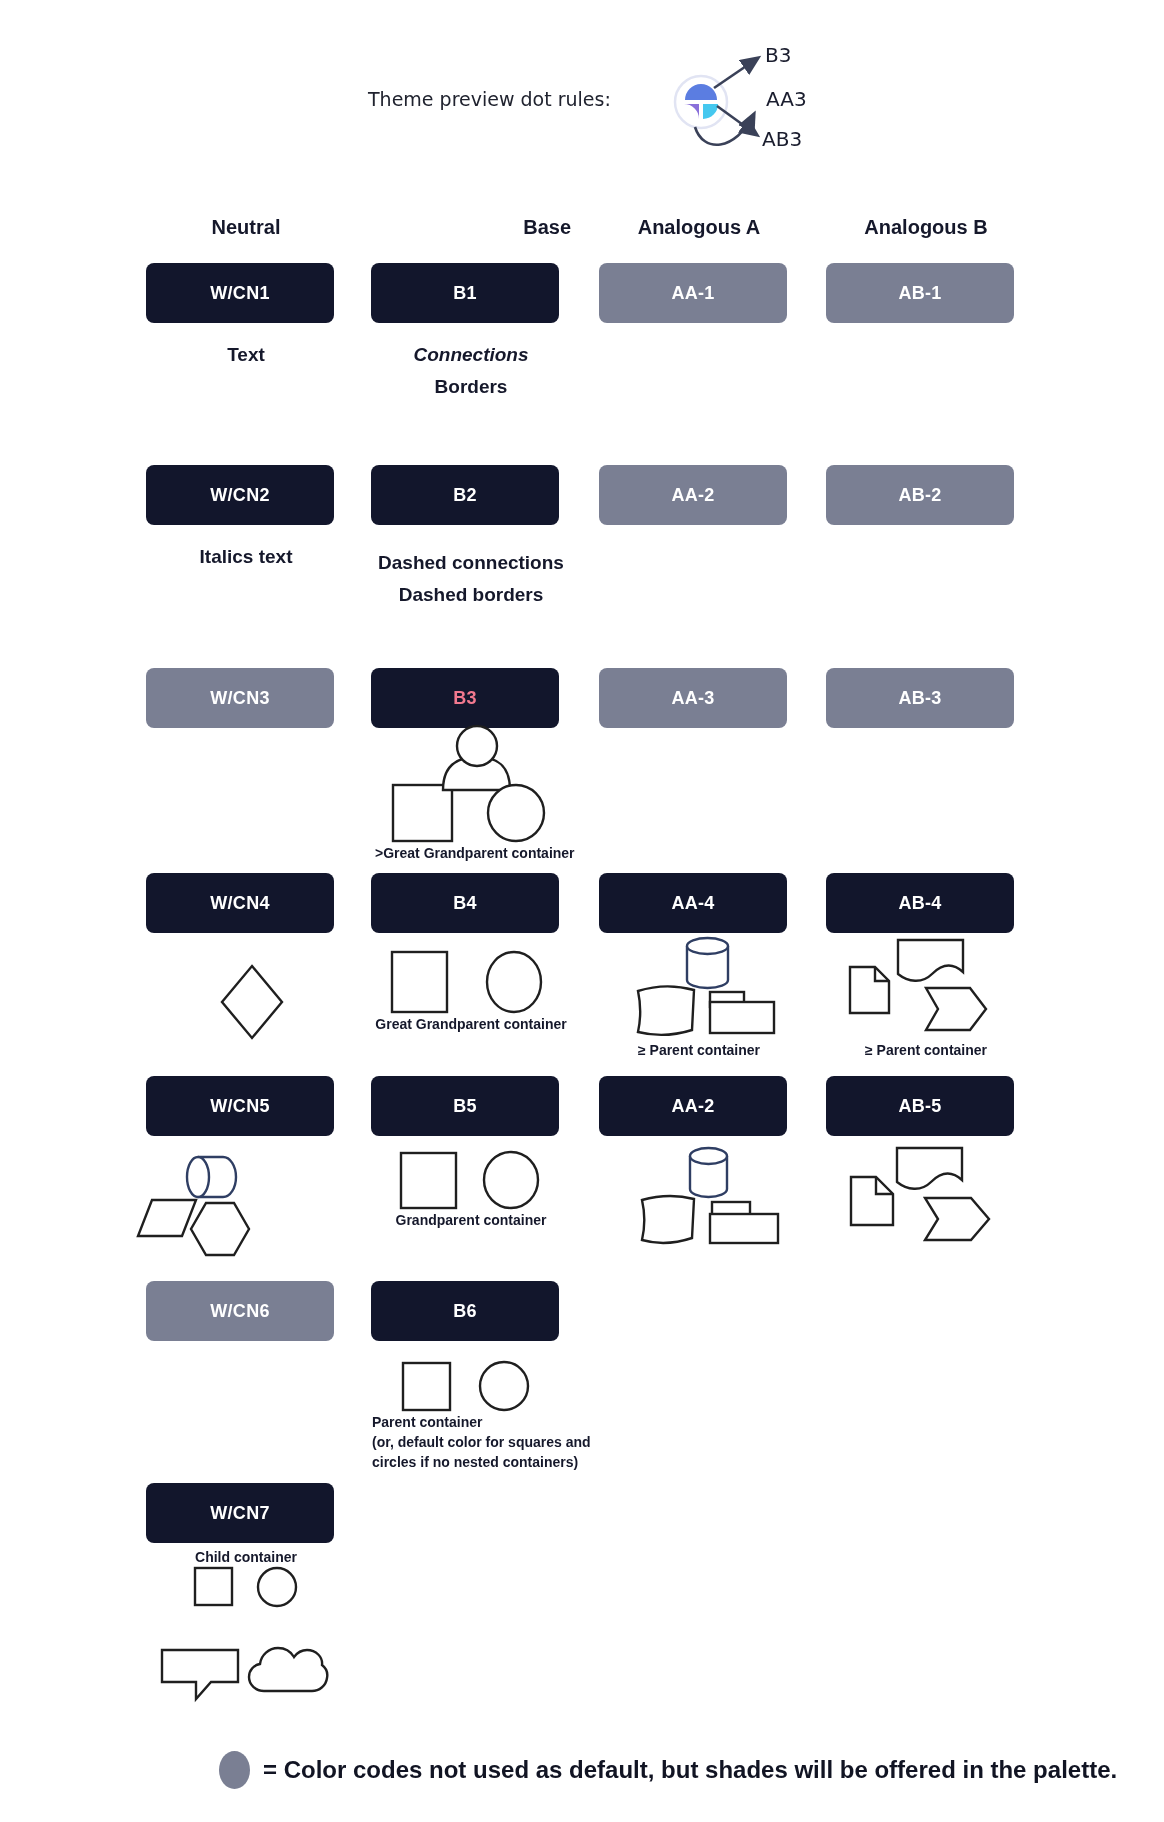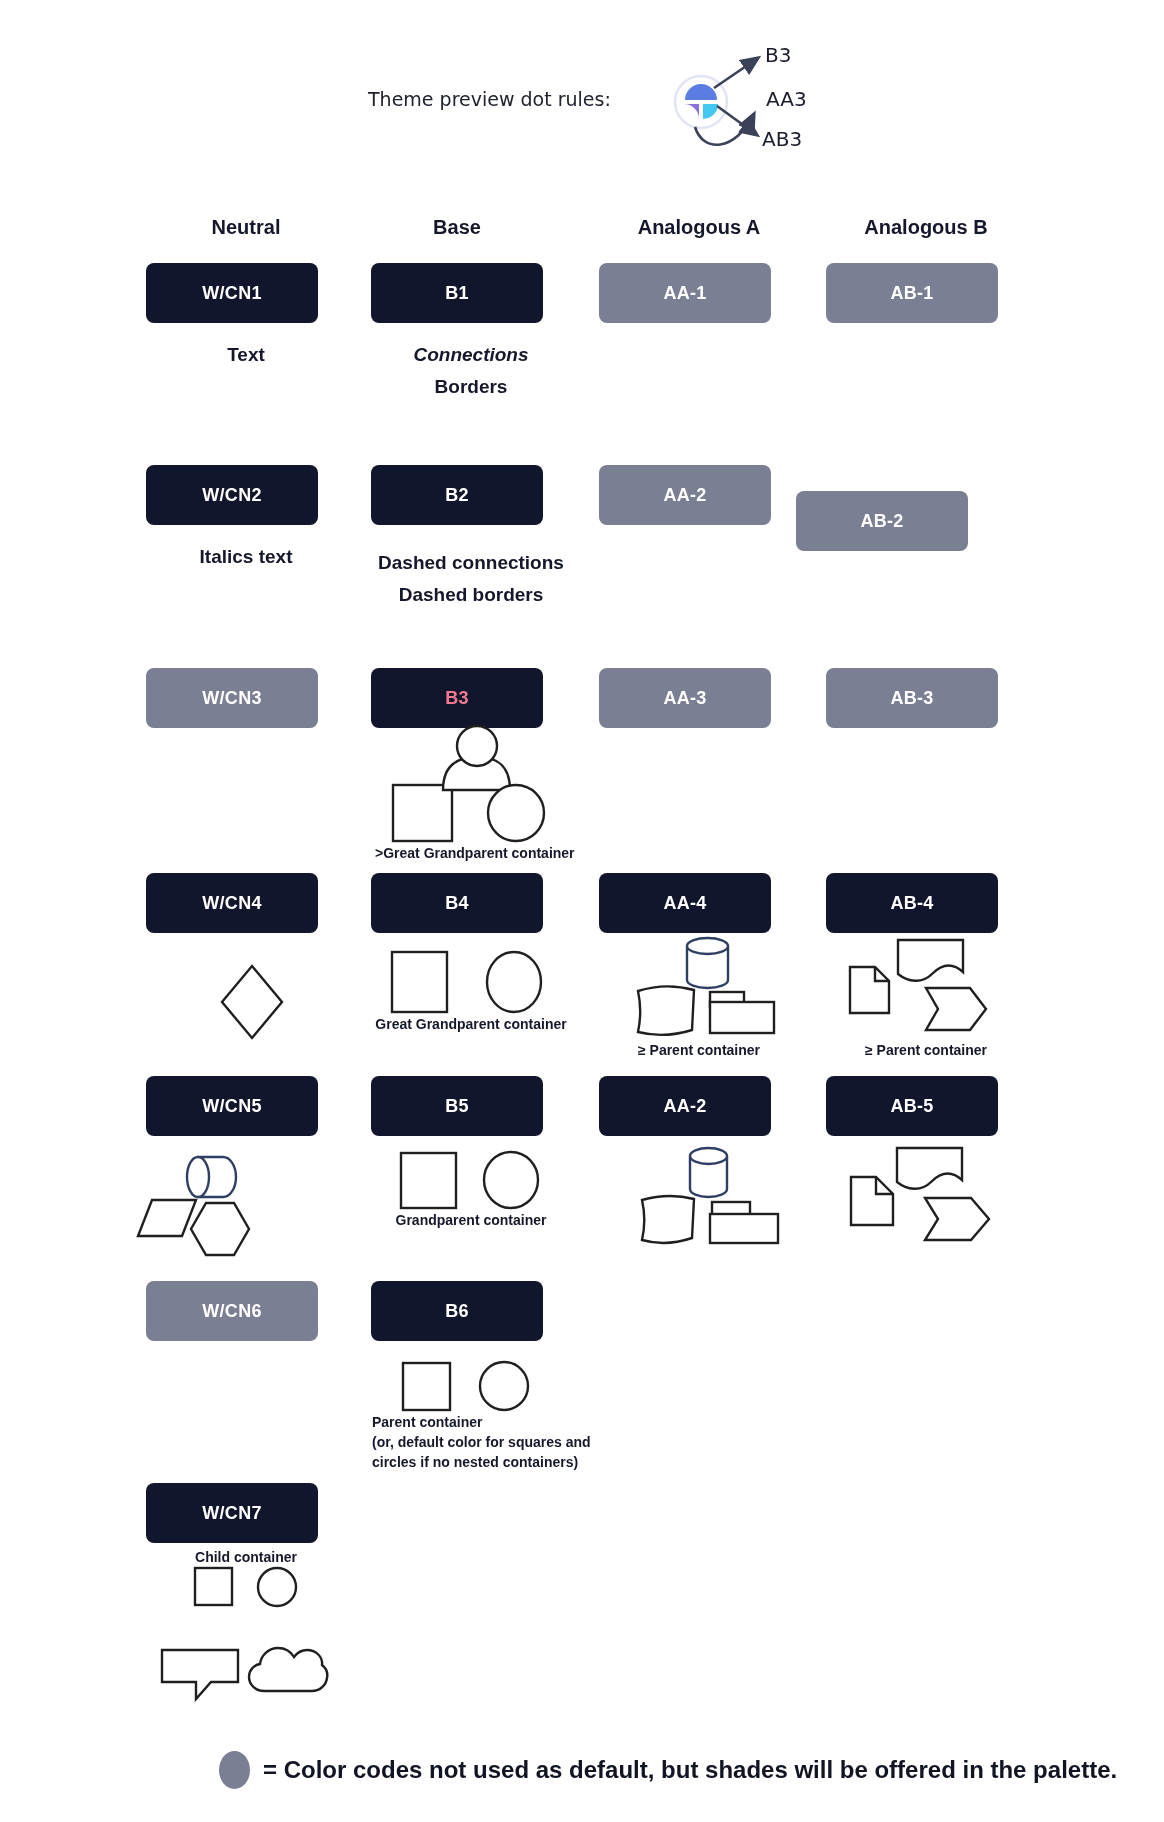--- a/index.html
+++ b/index.html
@@ -18,21 +18,21 @@
   }
   .dot-label{
     position:absolute;font-size:20px;color:#1a1d2e;
     font-family:"DejaVu Sans",sans-serif;
   }
   .col-header{
     position:absolute;top:216px;width:200px;text-align:center;
     font-weight:bold;font-size:20px;color:var(--text);
   }
   .btn{
-    position:absolute;width:172px;height:60px;border-radius:8px;
+    position:absolute;width:188px;height:60px;border-radius:8px;
     display:flex;align-items:center;justify-content:center;
     color:#ffffff;font-weight:bold;font-size:18px;letter-spacing:.3px;
   }
   .btn.dark{background:var(--dark);}
   .btn.gray{background:var(--gray);}
   .btn.pink{color:var(--pink);}
   .note{
     position:absolute;font-weight:bold;color:var(--text);
   }
   .note.big{font-size:19px;width:200px;text-align:center;}
@@ -69,36 +69,36 @@
     <path d="M63,76 L78,76 A15,15 0 0 1 63,91 Z" fill="var(--pie-cyan)"></path>
     <path class="arrowline" d="M74,60 L118,30" marker-end="url(#arr)"></path>
     <path class="arrowline" d="M77,78 L117,107" marker-end="url(#arr)"></path>
     <path class="arrowline" d="M55,99 C63,125 95,124 114,86" marker-end="url(#arr)"></path>
   </svg>
   <div class="dot-label" style="left:765px;top:43px;">B3</div>
   <div class="dot-label" style="left:766px;top:87px;">AA3</div>
   <div class="dot-label" style="left:762px;top:127px;">AB3</div>
 
   <div class="col-header" style="left:146px;">Neutral</div>
-  <div class="col-header" style="left:357px;">Base</div>
+  <div class="col-header" style="left:371px;text-align:right;">Base</div>
   <div class="col-header" style="left:599px;">Analogous A</div>
   <div class="col-header" style="left:826px;">Analogous B</div>
 
   <div class="btn dark" style="left:146px;top:263px;">W/CN1</div>
   <div class="btn dark" style="left:371px;top:263px;">B1</div>
   <div class="btn gray" style="left:599px;top:263px;">AA-1</div>
   <div class="btn gray" style="left:826px;top:263px;">AB-1</div>
   <div class="note big" style="left:146px;top:344px;">Text</div>
   <div class="note big" style="left:371px;top:344px;font-style:italic;">Connections</div>
   <div class="note big" style="left:371px;top:376px;">Borders</div>
 
   <div class="btn dark" style="left:146px;top:465px;">W/CN2</div>
   <div class="btn dark" style="left:371px;top:465px;">B2</div>
   <div class="btn gray" style="left:599px;top:465px;">AA-2</div>
-  <div class="btn gray" style="left:796px;top:465px;margin-top:26px;">AB-2</div>
+  <div class="btn gray" style="left:826px;top:465px;">AB-2</div>
   <div class="note big" style="left:146px;top:546px;">Italics text</div>
   <div class="note big" style="left:371px;top:552px;">Dashed connections</div>
   <div class="note big" style="left:371px;top:584px;">Dashed borders</div>
 
   <div class="btn gray" style="left:146px;top:668px;">W/CN3</div>
   <div class="btn dark pink" style="left:371px;top:668px;">B3</div>
   <div class="btn gray" style="left:599px;top:668px;">AA-3</div>
   <div class="btn gray" style="left:826px;top:668px;">AB-3</div>
 
   <svg style="left:370px;top:722px;" width="190" height="125" viewBox="0 0 190 125">

